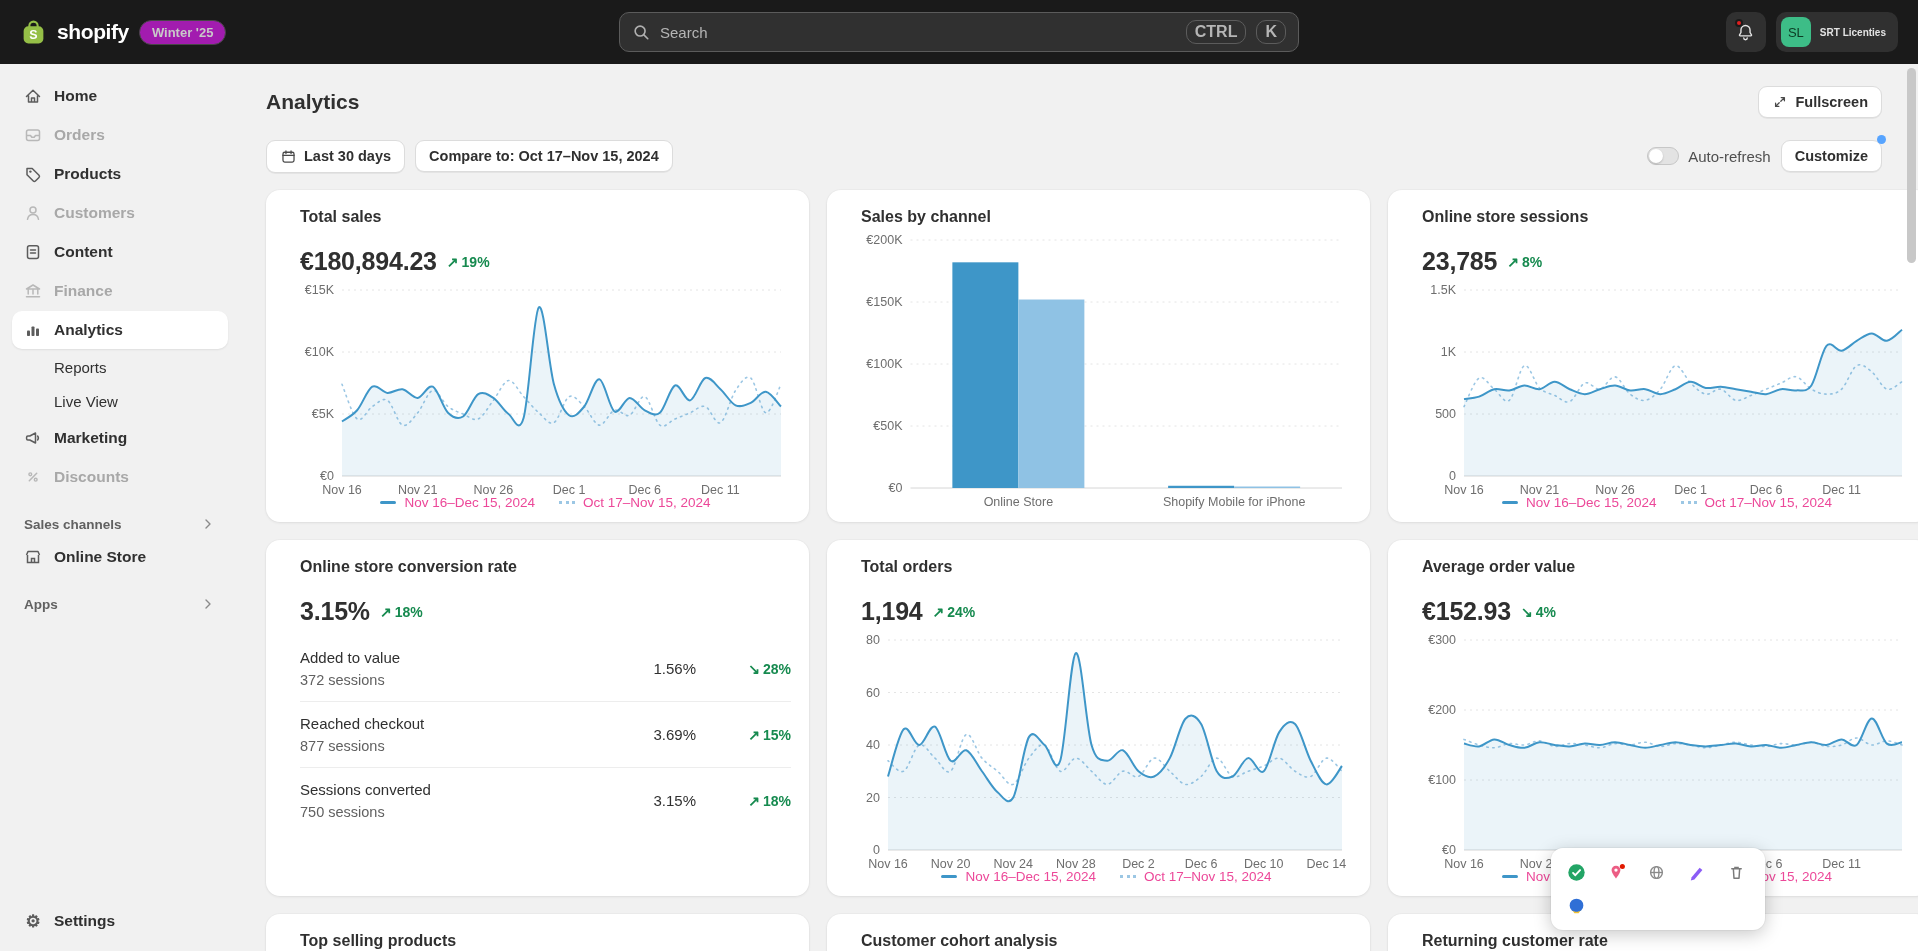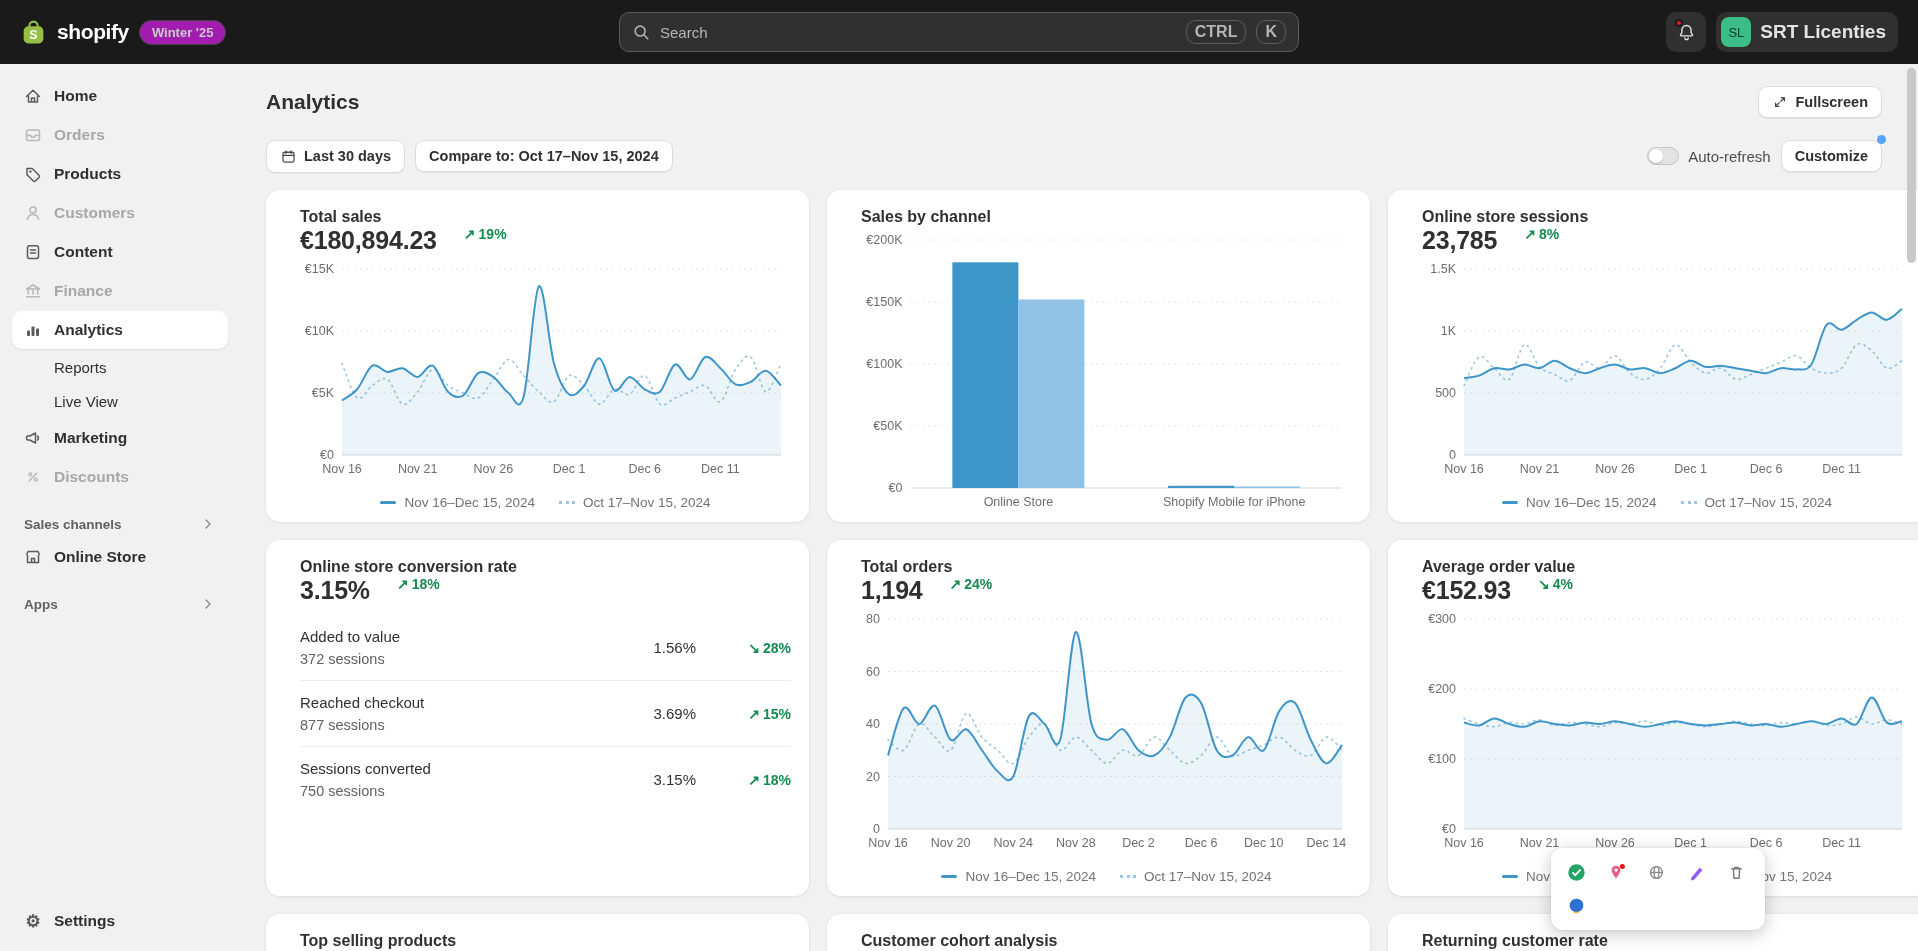--- a/index.html
+++ b/index.html
@@ -20,21 +20,21 @@
     padding:2px 8px; font-weight:600; }
   .topbar-right { flex:1; display:flex; align-items:center; justify-content:flex-end; gap:10px; }
   .bell-btn { position:relative; width:40px; height:40px; background:#303030; border:none;
     border-radius:10px; display:flex; align-items:center; justify-content:center; cursor:pointer; }
   .bell-dot { position:absolute; top:7px; left:9px; width:8px; height:8px; border-radius:50%;
     background:#e01e1e; border:2px solid #1a1a1a; }
   .store-chip { display:flex; align-items:center; gap:9px; background:#303030; border-radius:10px;
     padding:5px 12px 5px 5px; cursor:pointer; }
   .avatar { width:30px; height:30px; border-radius:8px; background:#3dbd87; color:#0c3b23;
     font-size:13px; font-weight:400; display:flex; align-items:center; justify-content:center; }
-  .store-name { color:#e3e3e3; font-size:19px; font-weight:650; }
+  .store-name { color:#e3e3e3; font-size:10px; font-weight:650; }
 
   
   .frame { position:absolute; top:64px; left:0; right:0; bottom:0; display:flex; }
   .sidebar { width:240px; padding-top:12px; position:relative; flex:none; }
   .nav-item { display:flex; align-items:center; gap:10px; height:38px; margin:1px 12px;
     padding:0 10px; border-radius:10px; font-size:15.5px; font-weight:600; color:#303030; cursor:pointer; }
   .nav-item .nicon { display:flex; width:22px; justify-content:center; color:#5c5c5c; }
   .nav-item.disabled { color:#a8a8a8; cursor:default; }
   .nav-item.disabled .nicon { color:#b8b8b8; }
   .nav-item.selected { background:#fff; box-shadow:0 1px 2px rgba(0,0,0,.08); }
@@ -59,26 +59,26 @@
     background:#fff; box-shadow:0 1px 2px rgba(0,0,0,.2); }
   .customize-wrap { position:relative; }
   .blue-dot { position:absolute; top:-5px; right:-4px; width:9px; height:9px; border-radius:50%; background:#57a4ff; }
 
   
   .grid { display:grid; grid-template-columns:repeat(3,1fr); grid-template-rows:332px 356px 220px;
     gap:18px; margin-top:16px; }
   .card { background:#fff; border-radius:14px; padding:18px 18px 10px 34px; display:flex;
     flex-direction:column; box-shadow:0 1px 3px rgba(26,26,26,.07), 0 0 0 1px rgba(0,0,0,.02); }
   .card h3 { font-size:16px; font-weight:650; color:#303030; width:max-content; cursor:pointer; }
-  .metric { display:flex; align-items:flex-start; gap:27px; margin-top:0; }
+  .metric { display:flex; align-items:center; gap:10px; margin-top:21px; }
   .value { font-size:25px; font-weight:700; letter-spacing:-0.2px; }
   .delta { color:#168a4f; font-size:14px; font-weight:650; display:inline-flex; gap:3px; align-items:baseline; }
   .chart { flex:1; min-height:0; margin-top:6px; }
   .legend { display:flex; justify-content:center; align-items:center; gap:24px;
-    padding:9px 0 2px 0; font-size:13.5px; color:#737373; }
+    padding:9px 0 2px 0; font-size:13.5px; color:#ec4899; }
   .legend-item { display:inline-flex; align-items:center; gap:8px; }
   .sw-solid { width:16px; height:3px; border-radius:2px; background:#3e96c8; }
   .sw-dot { width:16px; height:0; border-top:3px dotted #9cc7e4; }
 
   
   .funnel { margin-top:10px; }
   .frow { display:flex; align-items:center; padding:13px 0; border-bottom:1px solid #ededed; }
   .frow:last-child { border-bottom:none; }
   .fcol { flex:1; }
   .flabel { font-size:15px; color:#303030; }

